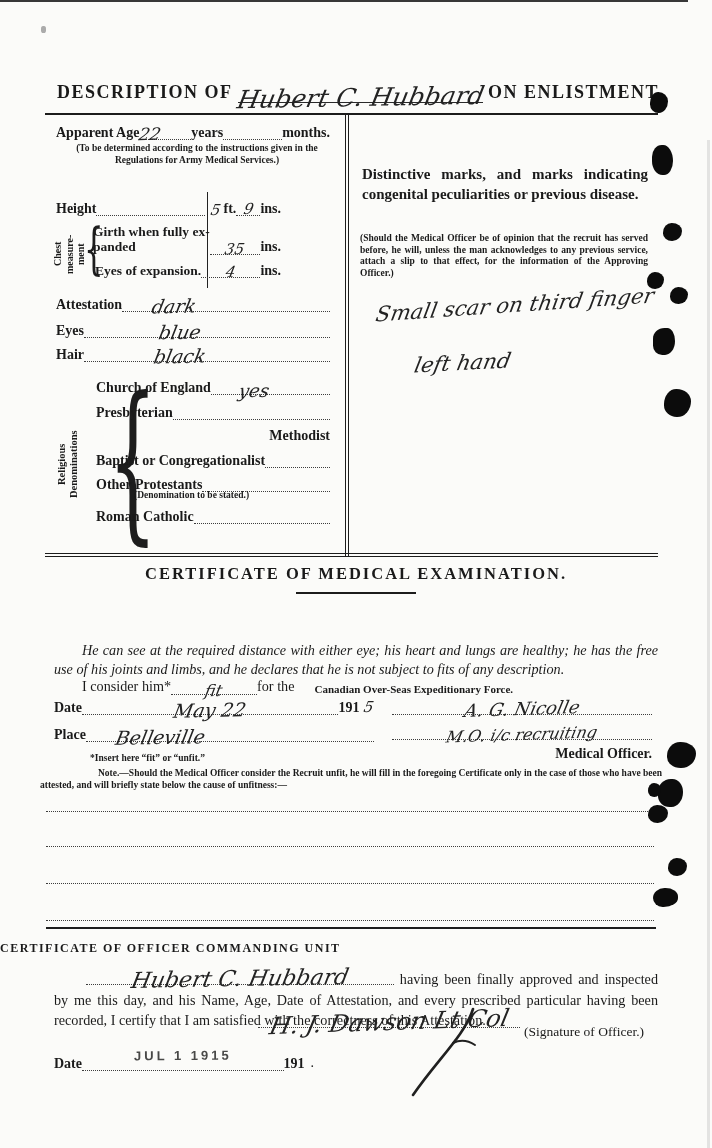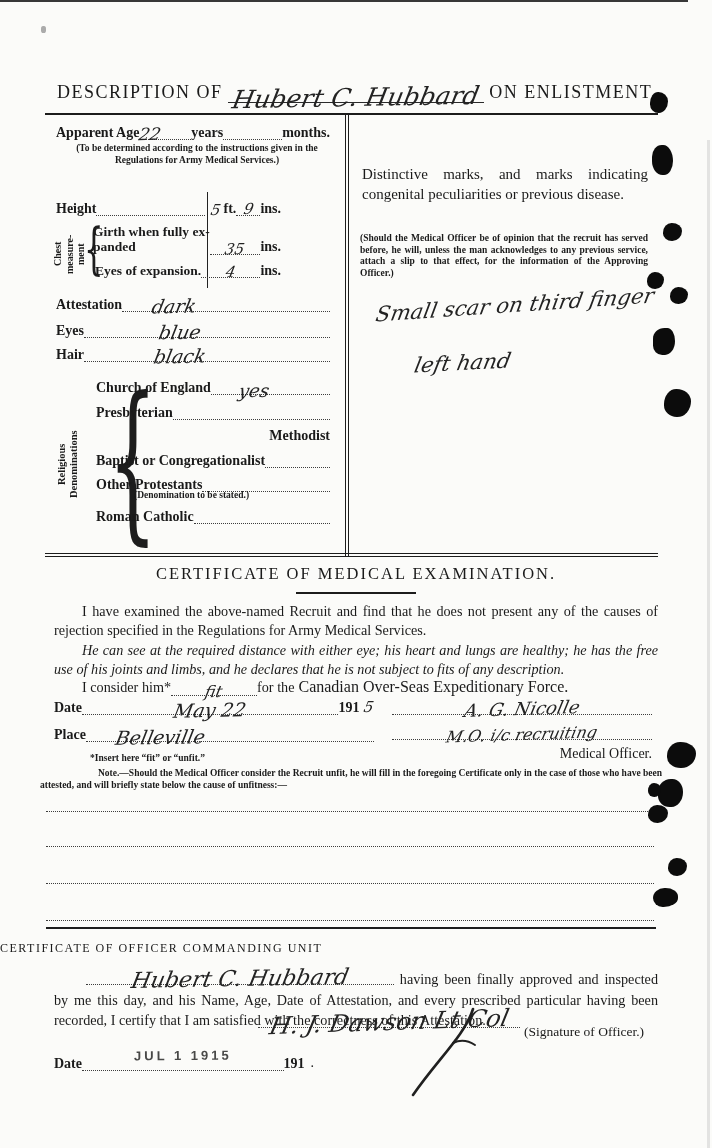--- a/index.html
+++ b/index.html
@@ -1,19 +1,19 @@
 <!DOCTYPE html>
 <html><head>
 <meta charset="utf-8">
 <style>
   html,body{margin:0;padding:0;background:#d9d9d9;}
   .page{position:relative;width:712px;height:1148px;background:#fbfbf9;overflow:hidden;
         font-family:"Liberation Serif",serif;color:#1a1a1a;}
   .abs{position:absolute;}
-  .b{font-weight:normal;}
+  .b{font-weight:bold;}
   .lbl{font-weight:bold;font-size:14px;white-space:nowrap;line-height:1.1;}
   .row{display:flex;align-items:flex-end;}
   .dotfill{border-bottom:1.4px dotted #3d3d3d;display:inline-flex;align-items:flex-end;}
   .hw{font-family:"DejaVu Serif",serif;font-style:italic;color:#232323;display:inline-block;
       transform:skewX(-12deg) rotate(-1deg);white-space:nowrap;line-height:1;}
   .fine{font-weight:bold;font-size:9.5px;line-height:1.22;}
   .vtext{writing-mode:vertical-rl;transform:rotate(180deg);font-weight:bold;font-size:10px;
          line-height:1.15;white-space:pre-line;text-align:center;}
   .brace{font-family:"DejaVu Serif",serif;color:#1d1d1d;transform-origin:center;}
   .blot{position:absolute;background:#0c0c0c;border-radius:46% 54% 52% 48%/55% 45% 57% 43%;}
@@ -147,30 +147,29 @@
   <div class="abs" style="left:360px;top:113px;width:290px;height:440px;">
     <div class="abs b" style="left:2px;top:52px;width:286px;font-size:15px;line-height:1.3;text-align:justify;">Distinctive marks, and marks indicating congenital peculiarities or previous disease.</div>
     <div class="abs fine" style="left:0;top:120px;width:288px;text-align:justify;padding-left:0;text-indent:0;">(Should the Medical Officer be of opinion that the recruit has served before, he will, unless the man acknowledges to any previous service, attach a slip to that effect, for the information of the Approving Officer.)</div>
     <div class="abs hw" style="left:18px;top:182px;font-size:21px;transform:skewX(-14deg) rotate(-4deg);">Small scar on third finger</div>
     <div class="abs hw" style="left:55px;top:240px;font-size:21px;transform:skewX(-14deg) rotate(-3deg);">left hand</div>
   </div>
 
   <div class="abs b" style="left:0;top:564px;width:712px;text-align:center;font-size:16.5px;letter-spacing:2px;">CERTIFICATE OF MEDICAL EXAMINATION.</div>
   <div class="abs rule" style="left:296px;top:592px;width:120px;height:1.5px;"></div>
 
-  <div class="abs para" style="left:54px;top:602px;width:604px;">I have examined the above-named Recruit and find that he does not present any of the causes of rejection specified in the Regulations for Army Medical Services.</div>
   <div class="abs para" style="left:54px;top:641px;width:604px;font-style:italic;">He can see at the required distance with either eye; his heart and lungs are healthy; he has the free use of his joints and limbs, and he declares that he is not subject to fits of any description.</div>
 
   <div class="abs row" style="left:54px;top:678px;width:604px;">
     <span style="font-size:14.2px;margin-left:28px;white-space:nowrap;">I consider him*</span>
     <span class="dotfill" style="width:86px;justify-content:center;">
       <span class="hw" style="font-size:16px;margin-bottom:-5px;">fit</span>
     </span>
     <span style="font-size:14.2px;white-space:nowrap;">for the</span>
-    <span class="b" style="font-size:16px;white-space:nowrap;margin-left:4px;">Canadian Over-Seas Expeditionary Force.</span>
+    <span class="b" style="font-size:11px;white-space:nowrap;margin-left:20px;">Canadian Over-Seas Expeditionary Force.</span>
   </div>
 
   <div class="abs row" style="left:54px;top:700px;width:320px;">
     <span class="lbl">Date</span>
     <span class="dotfill" style="flex:1;justify-content:center;">
       <span class="hw" style="font-size:19px;margin-bottom:-6px;">May 22</span>
     </span>
     <span class="lbl">191</span>
     <span class="hw" style="font-size:15px;margin:0 0 0 5px;">5</span>
   </div>

